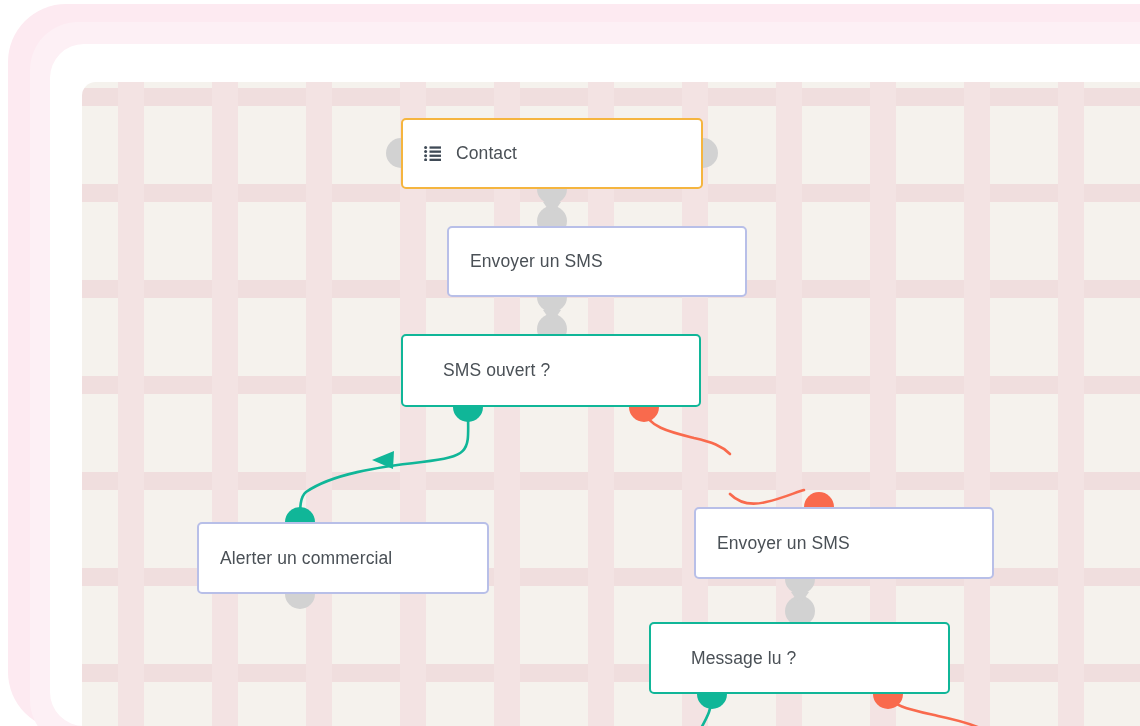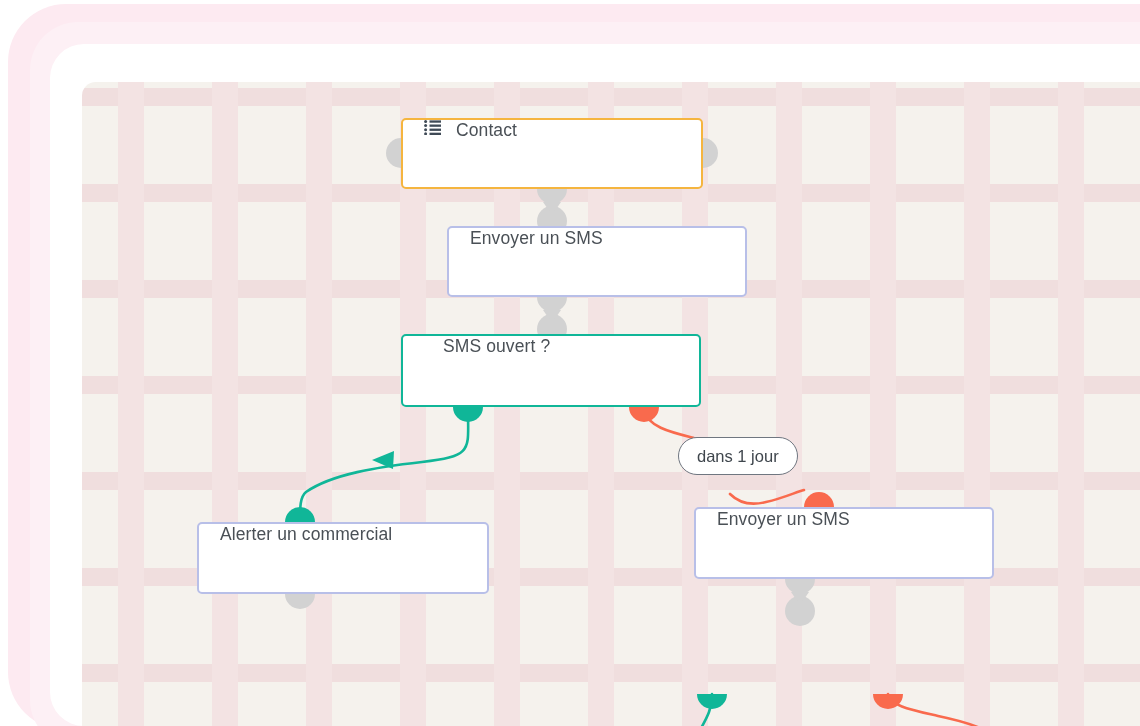--- a/index.html
+++ b/index.html
@@ -83,20 +83,21 @@
     overflow: visible;
   }
 
   
   .node {
     position: absolute;
     box-sizing: border-box;
     background: #ffffff;
     border-radius: 5px;
     display: flex;
+    align-items: center;
     padding-left: 21px;
     font-size: 17.5px;
     color: #4a5056;
     letter-spacing: 0.1px;
     z-index: 5;
   }
   .node-trigger { border: 2px solid #f5b53f; }
   .node-action  { border: 2px solid #b8bfe8; margin-left: 45px; }
   .node-decision{ border: 2px solid #10b698; padding-left: 40px; }
 
@@ -225,23 +226,20 @@
     </svg>
     <div class="mid-dot" style="left:455px; top:232px;"></div>
 
     <div class="node node-decision" style="left:319px; top:252px; width:300px; height:73px;">
       <span class="node-label">SMS ouvert ?</span>
     </div>
 
     <div class="handle h-bottom c-teal" style="left:371px; top:325px;"></div>
     <div class="handle h-bottom c-coral" style="left:547px; top:325px;"></div>
 
-    <div class="pill" style="left:596px; top:355px;">
-      <span>dans 1 jour</span>
-    </div>
 
     <div class="handle h-top c-teal" style="left:203px; top:425px;"></div>
 
     <div class="node node-action" style="left:70px; top:440px; width:292px; height:72px;">
       <span class="node-label">Alerter un commercial</span>
     </div>
 
     <div class="handle h-bottom c-gray" style="left:203px; top:512px;"></div>
 
     <div class="handle h-top c-coral" style="left:722px; top:410px;"></div>
@@ -249,18 +247,21 @@
     <div class="node node-action" style="left:567px; top:425px; width:300px; height:72px;">
       <span class="node-label">Envoyer un SMS</span>
     </div>
 
     <div class="handle h-bottom c-gray" style="left:703px; top:497px;"></div>
     <svg style="position:absolute; left:709px; top:510px; z-index:4;" width="18" height="14" viewBox="0 0 18 14">
       <polygon points="0,0 18,0 9,13" fill="#d2d2d2"></polygon>
     </svg>
     <div class="mid-dot" style="left:703px; top:514px;"></div>
 
+    <div class="node node-decision" style="left:567px; top:540px; width:301px; height:72px;">
+      <span class="node-label">Message lu ?</span>
+    </div>
 
     <div class="handle h-bottom c-teal" style="left:615px; top:612px;"></div>
     <div class="handle h-bottom c-coral" style="left:791px; top:612px;"></div>
 
   </div>
 </div>
 
 </body></html>

